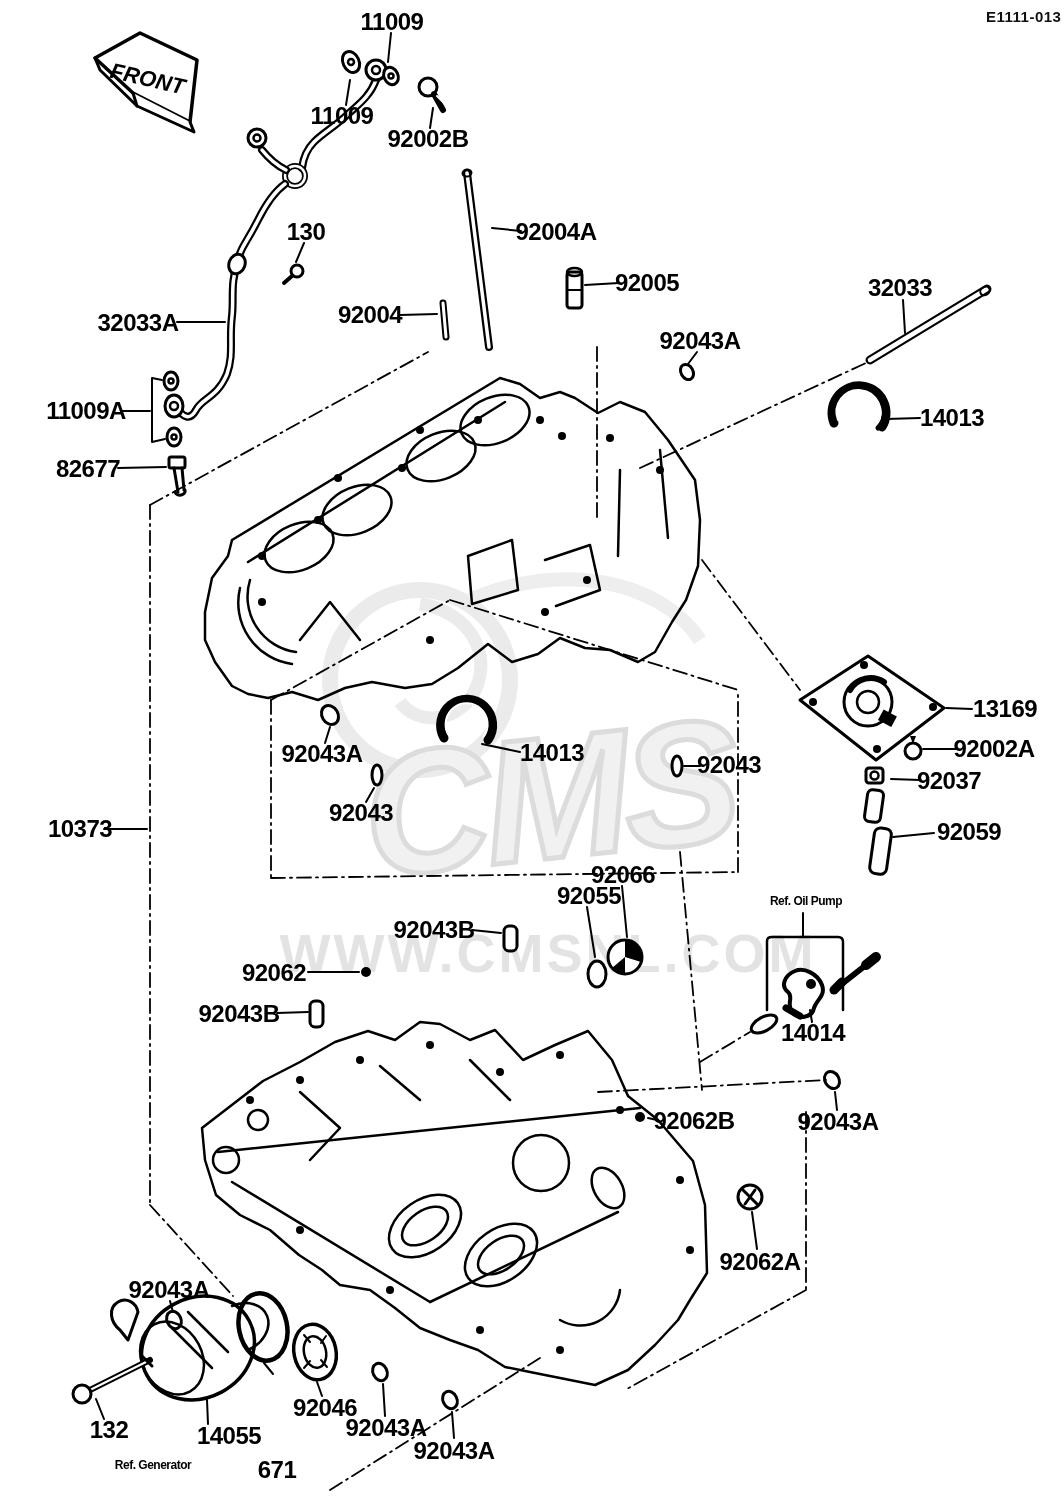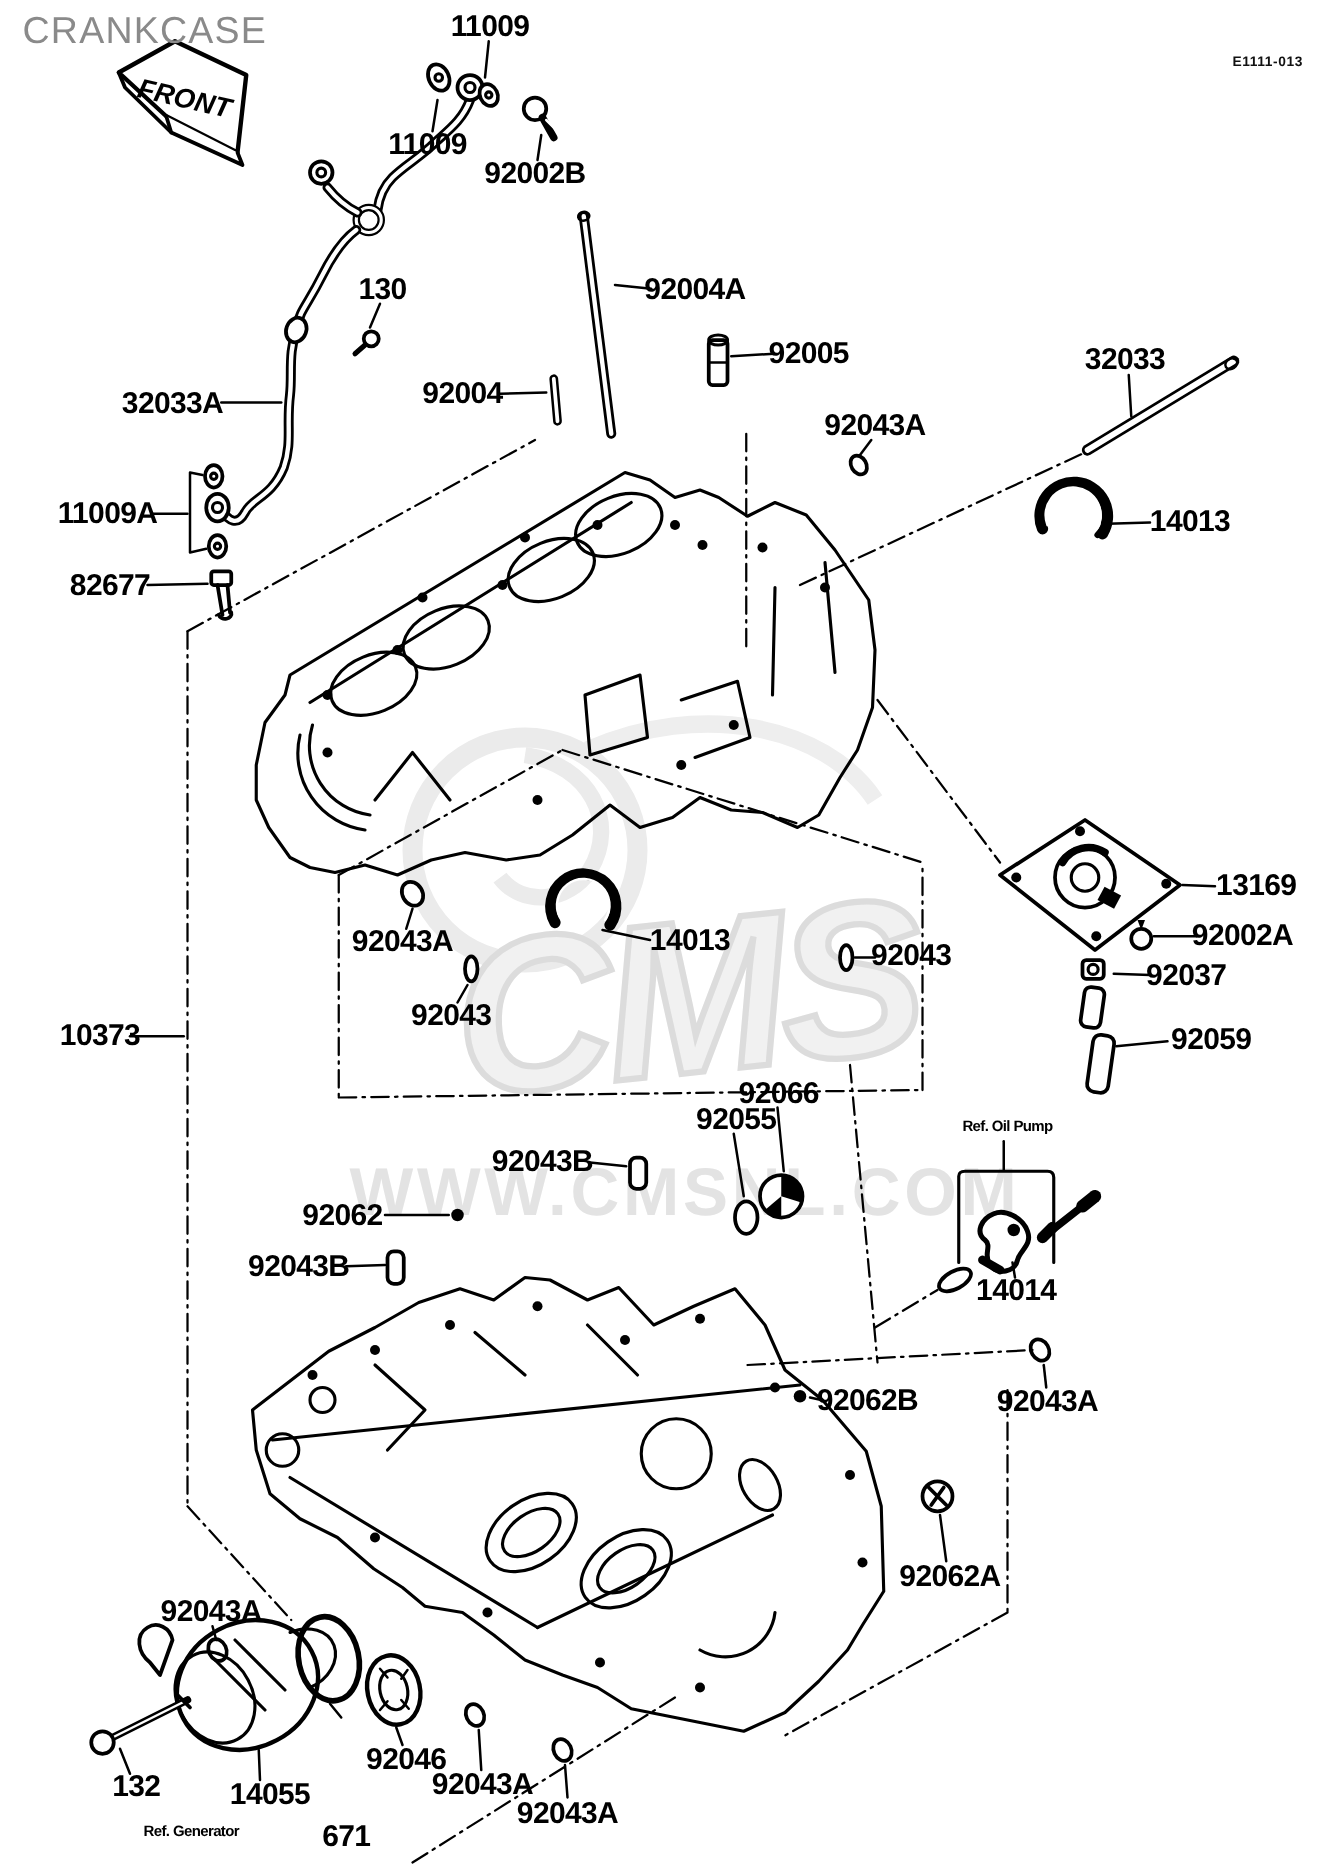--- a/index.html
+++ b/index.html
@@ -5,21 +5,21 @@
   html,body{margin:0;padding:0;background:#ffffff;}
   #stage{position:relative;width:1064px;height:1500px;background:#ffffff;overflow:hidden;
          font-family:"Liberation Sans",sans-serif;}
   #art{position:absolute;left:0;top:0;width:1064px;height:1500px;}
   .plbl{position:absolute;transform:translate(-50%,-50%);font-family:"Liberation Sans",sans-serif;
         font-weight:bold;font-size:24px;letter-spacing:-0.5px;color:#000;white-space:nowrap;z-index:5;}
   .reflbl{font-size:12px;}
   #page-title{position:absolute;left:18px;top:8px;font-size:30px;letter-spacing:1px;color:#8a8a8a;
         font-weight:normal;z-index:5;white-space:nowrap;}
   #fiche-code{position:absolute;left:986px;top:8px;width:78px;overflow:hidden;font-weight:bold;
-        font-size:11px;letter-spacing:0.5px;color:#111;z-index:5;white-space:nowrap;margin-top:36px;}
+        font-size:15px;letter-spacing:0.5px;color:#111;z-index:5;white-space:nowrap;}
   #promo{position:absolute;left:542px;top:1470px;transform:translate(-50%,-50%);font-size:46px;
         color:#cb1212;white-space:nowrap;z-index:6;}
 </style>
 </head>
 <body>
 
 <div id="stage">
 
 <svg id="art" viewBox="0 0 1064 1500" xmlns="http://www.w3.org/2000/svg">
 
@@ -347,21 +347,20 @@
       <path d="M264,1363 L273,1374"></path>
       <path d="M317,1382 L322,1396"></path>
       <path d="M104,1419 L96,1399"></path>
       <path d="M207,1400 L208,1424"></path>
       <path d="M383,1384 L385,1416"></path>
       <path d="M452,1412 L454,1438"></path>
     </g>
   </g>
 </svg>
 
-<div id="page-title">CRANKCASE</div>
 <div id="fiche-code">E1111-013</div>
 
 <div class="plbl" style="left:392px;top:22px">11009</div>
 <div class="plbl" style="left:342px;top:116px">11009</div>
 <div class="plbl" style="left:428px;top:139px">92002B</div>
 <div class="plbl" style="left:306px;top:232px">130</div>
 <div class="plbl" style="left:556px;top:232px">92004A</div>
 <div class="plbl" style="left:647px;top:283px">92005</div>
 <div class="plbl" style="left:900px;top:288px">32033</div>
 <div class="plbl" style="left:138px;top:323px">32033A</div>
@@ -386,19 +385,19 @@
 <div class="plbl" style="left:274px;top:973px">92062</div>
 <div class="plbl" style="left:239px;top:1014px">92043B</div>
 <div class="plbl" style="left:813px;top:1033px">14014</div>
 <div class="plbl" style="left:694px;top:1121px">92062B</div>
 <div class="plbl" style="left:838px;top:1122px">92043A</div>
 <div class="plbl" style="left:760px;top:1262px">92062A</div>
 <div class="plbl" style="left:169px;top:1290px">92043A</div>
 <div class="plbl" style="left:277px;top:1470px">671</div>
 <div class="plbl" style="left:325px;top:1408px">92046</div>
 <div class="plbl" style="left:109px;top:1430px">132</div>
-<div class="plbl" style="left:216px;top:1436px">14055</div>
+<div class="plbl" style="left:229px;top:1436px">14055</div>
 <div class="plbl" style="left:386px;top:1428px">92043A</div>
 <div class="plbl" style="left:454px;top:1451px">92043A</div>
 <div class="plbl reflbl" style="left:153px;top:1465px">Ref. Generator</div>
 
 
 </div>
 
 </body></html>

